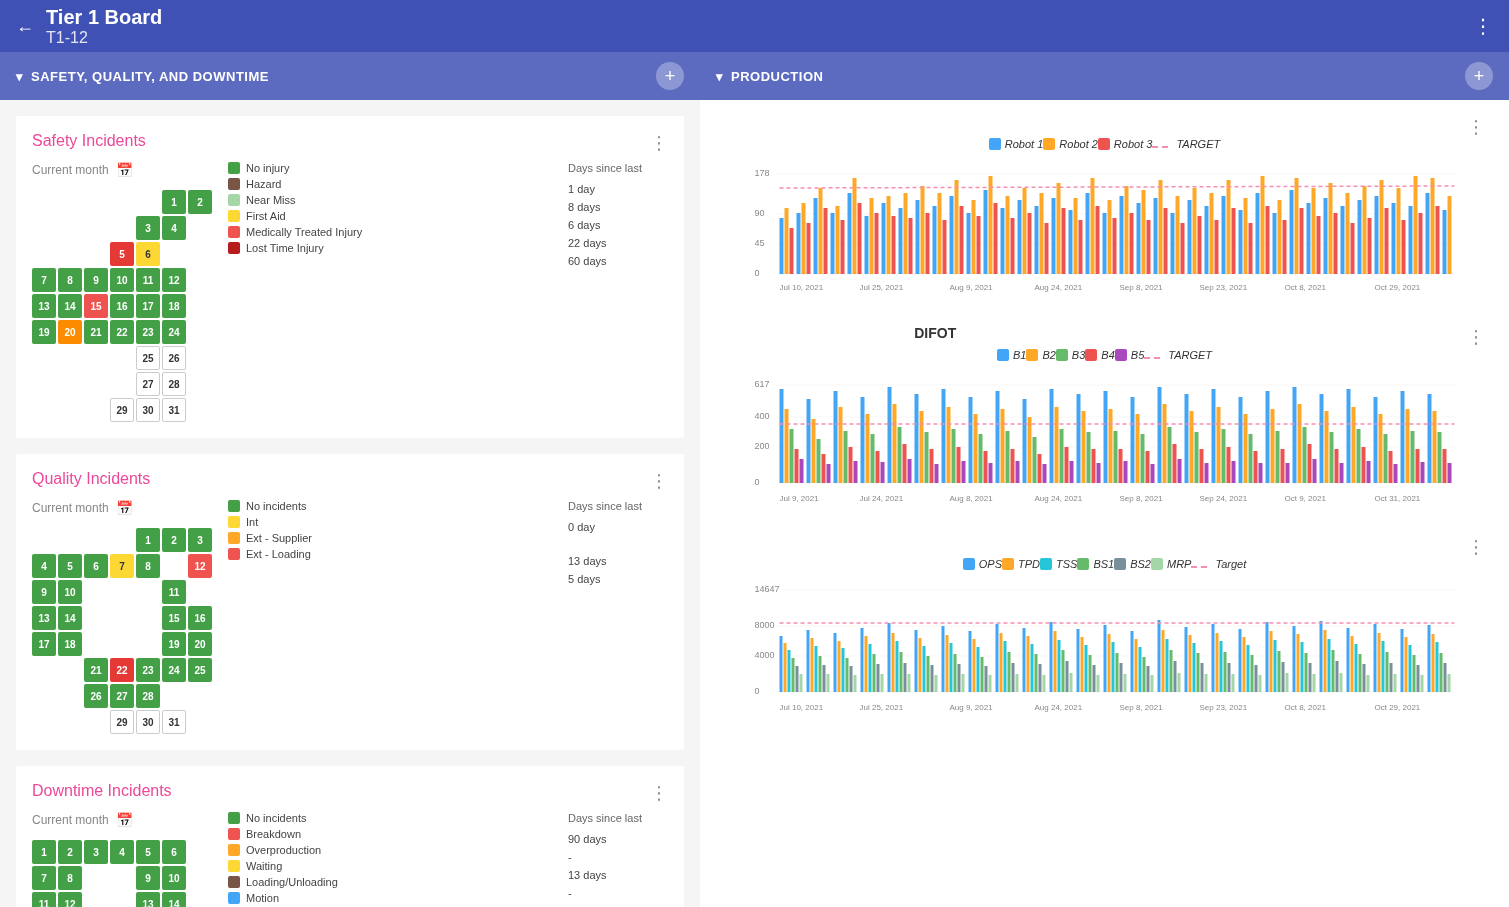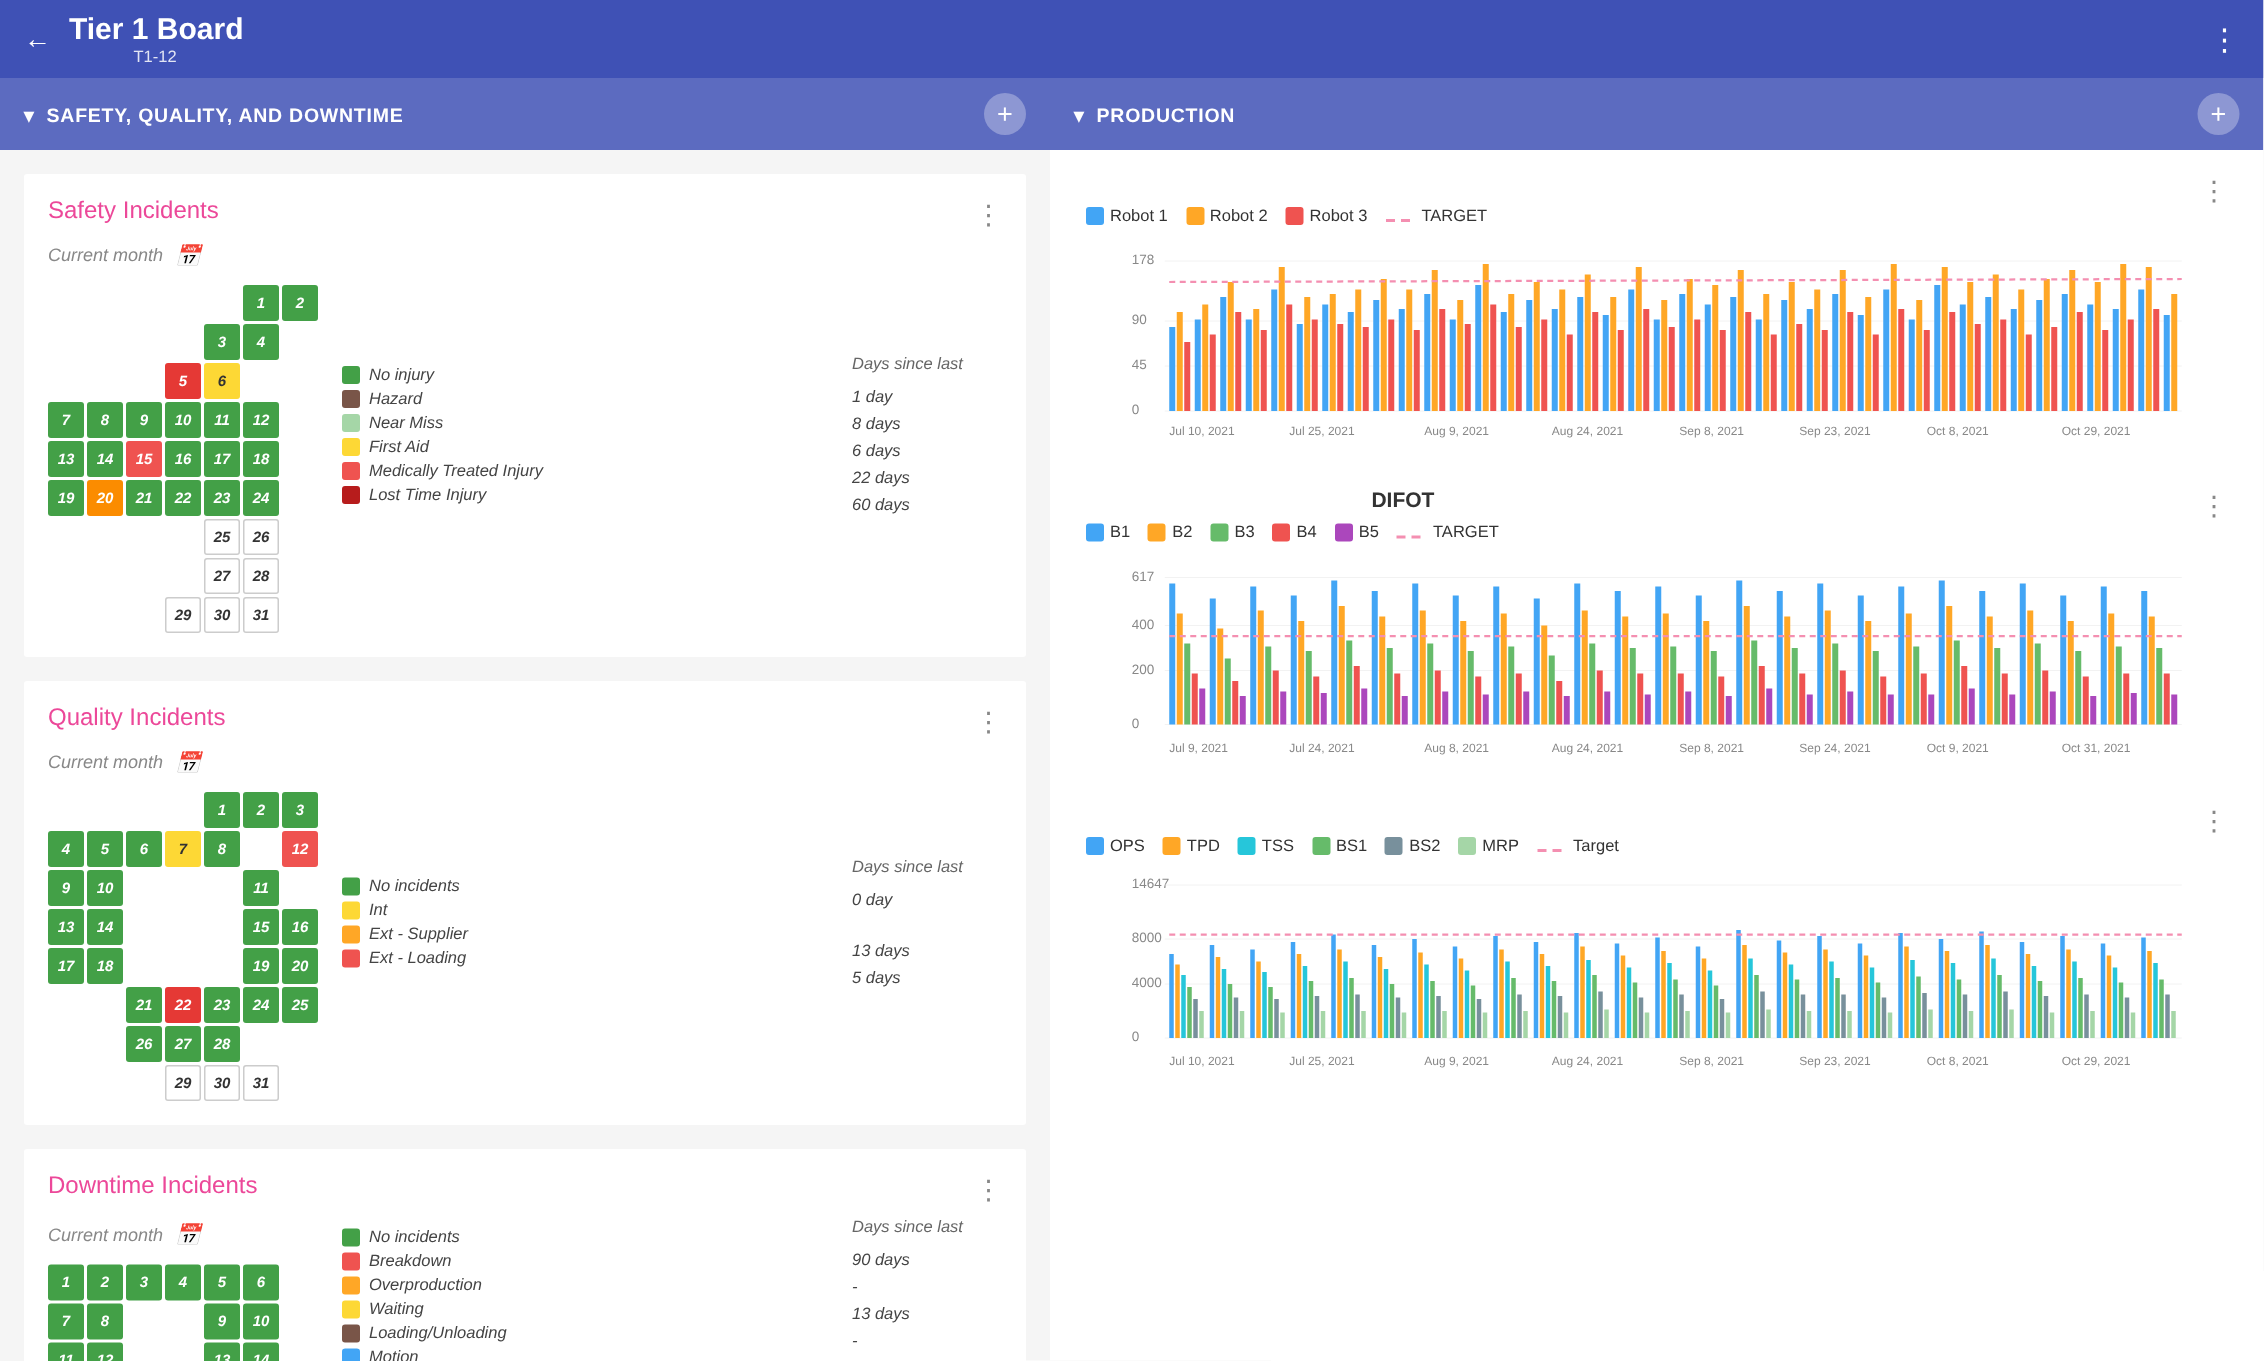--- a/index.html
+++ b/index.html
@@ -11,21 +11,21 @@
       color: white;
       display: flex;
       align-items: center;
       padding: 8px 16px;
       height: 52px;
       justify-content: space-between;
     }
     .top-bar-left { display: flex; align-items: center; gap: 12px; }
     .back-btn { color: white; background: none; border: none; cursor: pointer; font-size: 18px; }
     .top-bar-title { font-size: 20px; font-weight: 600; }
-    .top-bar-sub { font-size: 11px; opacity: 0.85; margin-left: 43px; }
+    .top-bar-sub { font-size: 16px; opacity: 0.85; }
     .top-bar-menu { color: white; background: none; border: none; cursor: pointer; font-size: 20px; }
 
     
     .section-header {
       background: #5c6bc0;
       color: white;
       display: flex;
       align-items: center;
       padding: 10px 16px;
       font-weight: 700;
@@ -40,21 +40,21 @@
       color: white; border: none; cursor: pointer;
       font-size: 18px; display: flex; align-items: center; justify-content: center;
     }
 
     
     .main-layout { display: flex; height: calc(907px - 52px); }
 
     .incident-block { background: white; padding: 16px; margin-bottom: 16px; border-radius: 2px; }
     .incident-title { font-size: 16px; font-weight: 500; margin-bottom: 12px; color: #ec4899; }
 
-    .incident-content { display: flex; gap: 16px; align-items: center; font-style: italic; }
+    .incident-content { display: flex; gap: 16px; align-items: flex-start; }
     .calendar-area { flex-shrink: 0; }
     .legend-area { flex: 1; }
     .days-since-area { min-width: 100px; }
     .cal-cell {
       width: 24px; height: 24px;
       display: flex; align-items: center; justify-content: center;
       font-size: 10px; font-weight: 600;
       border-radius: 2px;
       color: white;
     }
@@ -71,21 +71,21 @@
 
     .current-month-row {
       display: flex; align-items: center; gap: 8px;
       margin-bottom: 12px; font-size: 12px; color: #888;
     }
     .cal-icon { font-size: 14px; color: #888; cursor: pointer; }
     .more-btn { color: #888; background: none; border: none; cursor: pointer; font-size: 18px; align-self: flex-start; }
     .chart-section { margin-bottom: 24px; }
     .chart-title { font-size: 14px; font-weight: 600; text-align: center; margin-bottom: 8px; }
 
-    .chart-legend { display: flex; gap: 12px; justify-content: flex-start; margin-bottom: 8px; flex-wrap: wrap; }
+    .chart-legend { display: flex; justify-content: center; margin-bottom: 8px; flex-wrap: wrap; font-style: italic; }
     .legend-item { display: flex; align-items: center; gap: 4px; font-size: 11px; }
     .legend-swatch { width: 12px; height: 12px; border-radius: 2px; }
     .chart-axis { font-size: 9px; fill: #888; }
     .target-line { stroke: #f48fb1; stroke-width: 1.5; fill: none; stroke-dasharray: 4,3; }
 
     .right-header {
       background: #5c6bc0;
       color: white;
       padding: 10px 16px;
       font-weight: 700;

